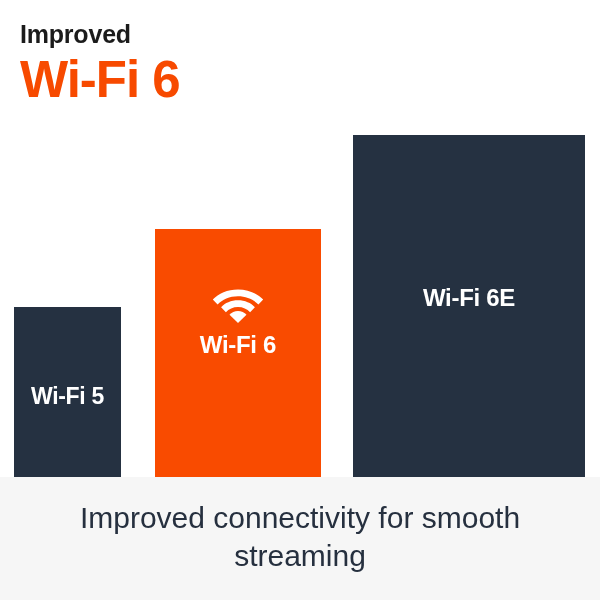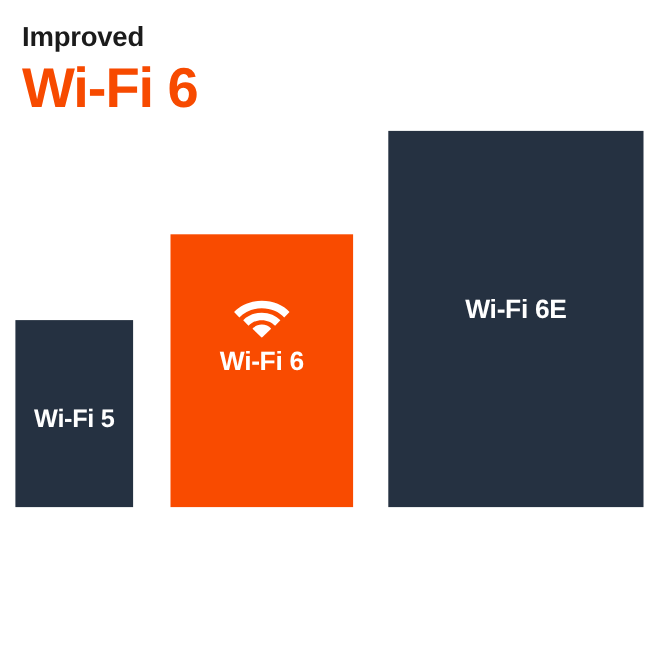--- a/index.html
+++ b/index.html
@@ -46,21 +46,21 @@
   
   .chart-area {
     position: absolute;
     left: 0;
     top: 0;
     width: 600px;
     height: 477px;
   }
   .bar {
     position: absolute;
-    bottom: 16px;
+    bottom: 0;
     display: flex;
     flex-direction: column;
     align-items: center;
     justify-content: flex-start;
     box-sizing: border-box;
   }
   .bar-dark  { background: #253141; }
   .bar-accent{ background: #f94b00; }
 
   .bar-inner {
@@ -175,14 +175,17 @@
     </div>
 
     <div class="bar bar-dark" id="bar-wifi6e">
       <div class="bar-inner">
         <div class="bar-label">Wi-Fi 6E</div>
       </div>
     </div>
 
   </div>
 
+  <div class="caption-band">
+    <div class="caption-text">Improved connectivity for smooth streaming</div>
+  </div>
 
 </div>
 
 </body></html>

